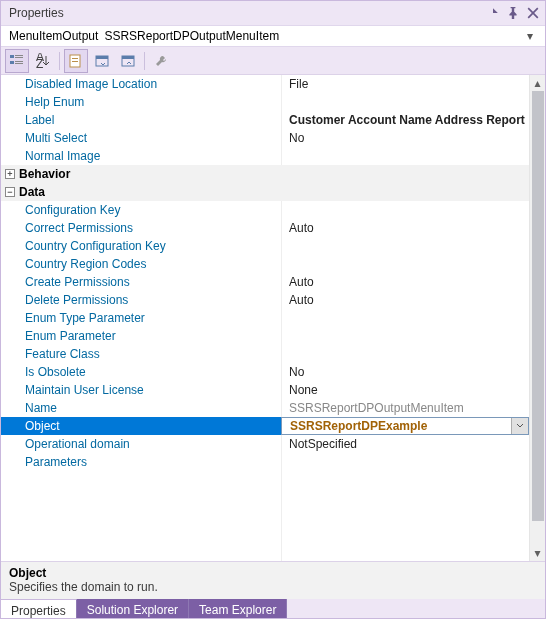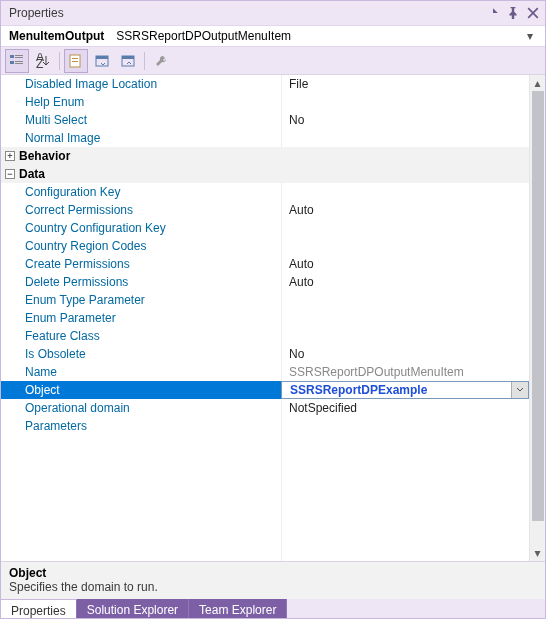--- a/index.html
+++ b/index.html
@@ -2,40 +2,40 @@
 <html><head>
 <meta charset="utf-8">
 <style>
 * { box-sizing: border-box; margin: 0; padding: 0; font-family: "Segoe UI", Tahoma, sans-serif; font-size: 12px; }
 body { width: 546px; height: 619px; background: #eee6f5; position: relative; overflow: hidden; border: 1px solid #c9b8dd; }
 .title-bar { height: 24px; background: #eee6f5; display: flex; align-items: center; padding: 0 4px 0 8px; color: #3a3a3a; }
 .title-bar .title-text { flex: 1; }
 .title-bar .tb-icon { width: 16px; height: 16px; margin-left: 4px; display: flex; align-items: center; justify-content: center; color: #6a5a8a; cursor: default; }
 .title-bar .tb-icon svg { width: 12px; height: 12px; }
 .object-bar { height: 22px; background: #fff; display: flex; align-items: center; padding: 0 8px; border-top: 1px solid #e0d7ec; border-bottom: 1px solid #e0d7ec; }
-.object-bar .type-name { font-weight: bold; margin-right: 12px; }
+.object-bar .type-name { font-weight: normal; margin-right: 6px; }
 .object-bar .dd { margin-left: auto; width: 14px; text-align: center; color: #555; }
 .toolbar { height: 28px; background: #eee6f5; display: flex; align-items: center; padding: 0 4px; gap: 2px; border-bottom: 1px solid #dcd2e8; }
 .toolbar .tbtn { width: 24px; height: 24px; display: flex; align-items: center; justify-content: center; cursor: default; }
 .toolbar .tbtn.active { border: 1px solid #b8a8cf; background: #e3d8f0; }
 .toolbar .sep { width: 1px; height: 18px; background: #cbbfdd; margin: 0 2px; }
 .grid-wrap { position: relative; height: 486px; background: #fff; }
 .grid-scroll { position: absolute; left: 0; top: 0; right: 16px; bottom: 0; overflow: hidden; }
 .grid-row { display: flex; align-items: center; height: 18px; line-height: 18px; }
 .grid-row.prop { padding-left: 24px; }
 .grid-row.cat { background: #f2f2f2; font-weight: bold; padding-left: 4px; }
 .grid-row .exp { width: 10px; height: 10px; border: 1px solid #888; font-size: 9px; line-height: 8px; text-align: center; margin-right: 4px; color: #555; background: #fff; }
 .grid-row .label { flex: 0 0 256px; color: #0369a1; white-space: nowrap; overflow: hidden; }
 .grid-row.selected { background: #0078d7; color: #fff; }
 .grid-row.selected .label { color: #fff; }
 .grid-row .value { flex: 1; padding-left: 8px; color: #222; white-space: nowrap; overflow: hidden; }
 .grid-row .value.bold { font-weight: bold; }
 .grid-row .value.grey { color: #888; }
 .grid-row.selected .value-wrap { background: #fff; color: #000; height: 18px; display: flex; align-items: center; flex: 1; border: 1px solid #7a98b9; }
-.grid-row.selected .value-wrap .value { color: #1d4ed8; }
+.grid-row.selected .value-wrap .value { color: #a16207; }
 .grid-row.selected .value-wrap .dd-btn { width: 17px; height: 16px; background: #e1e1e1; border-left: 1px solid #adadad; display: flex; align-items: center; justify-content: center; }
 .vcol-line { position: absolute; left: 280px; top: 0; bottom: 0; width: 1px; background: #eee; }
 .scrollbar { position: absolute; right: 0; top: 0; width: 16px; height: 100%; background: #f0f0f0; border-left: 1px solid #e5e5e5; }
 .scrollbar .arrow { height: 16px; display: flex; align-items: center; justify-content: center; color: #606060; }
 .scrollbar .thumb { position: absolute; left: 2px; width: 12px; background: #c2c3c9; border-radius: 0; }
 .desc-pane { height: 38px; background: #f2f2f2; padding: 4px 8px; border-top: 1px solid #dcd2e8; }
 .desc-pane .d-title { font-weight: bold; }
 .desc-pane .d-text { color: #3a3a3a; }
 .tabs-bar { height: 22px; display: flex; align-items: stretch; background: #eee6f5; }
 .tabs-bar .tab { padding: 0 10px; display: flex; align-items: center; color: #fff; background: #7c5fa5; border-right: 1px solid #8e78b3; cursor: default; }
@@ -122,20 +122,24 @@
   <div class="grid-scroll" id="grid-scroll">
       <div class="grid-row prop">
         <div class="label">Disabled Image Location</div>
         <div class="value">File</div>
       </div>
       <div class="grid-row prop">
         <div class="label">Help Enum</div>
         <div class="value"></div>
       </div>
       <div class="grid-row prop">
+        <div class="label">Label</div>
+        <div class="value bold">Customer Account Name Address Report</div>
+      </div>
+      <div class="grid-row prop">
         <div class="label">Multi Select</div>
         <div class="value">No</div>
       </div>
       <div class="grid-row prop">
         <div class="label">Normal Image</div>
         <div class="value"></div>
       </div>
       <div class="grid-row cat">
         <div class="exp">+</div>
         <div>Behavior</div>
@@ -176,20 +180,24 @@
         <div class="label">Enum Parameter</div>
         <div class="value"></div>
       </div>
       <div class="grid-row prop">
         <div class="label">Feature Class</div>
         <div class="value"></div>
       </div>
       <div class="grid-row prop">
         <div class="label">Is Obsolete</div>
         <div class="value">No</div>
+      </div>
+      <div class="grid-row prop">
+        <div class="label">Maintain User License</div>
+        <div class="value">None</div>
       </div>
       <div class="grid-row prop">
         <div class="label">Name</div>
         <div class="value grey">SSRSReportDPOutputMenuItem</div>
       </div>
       <div class="grid-row prop selected">
         <div class="label">Object</div>
         <div class="value-wrap">
           <div class="value bold">SSRSReportDPExample</div>
           <div class="dd-btn">

